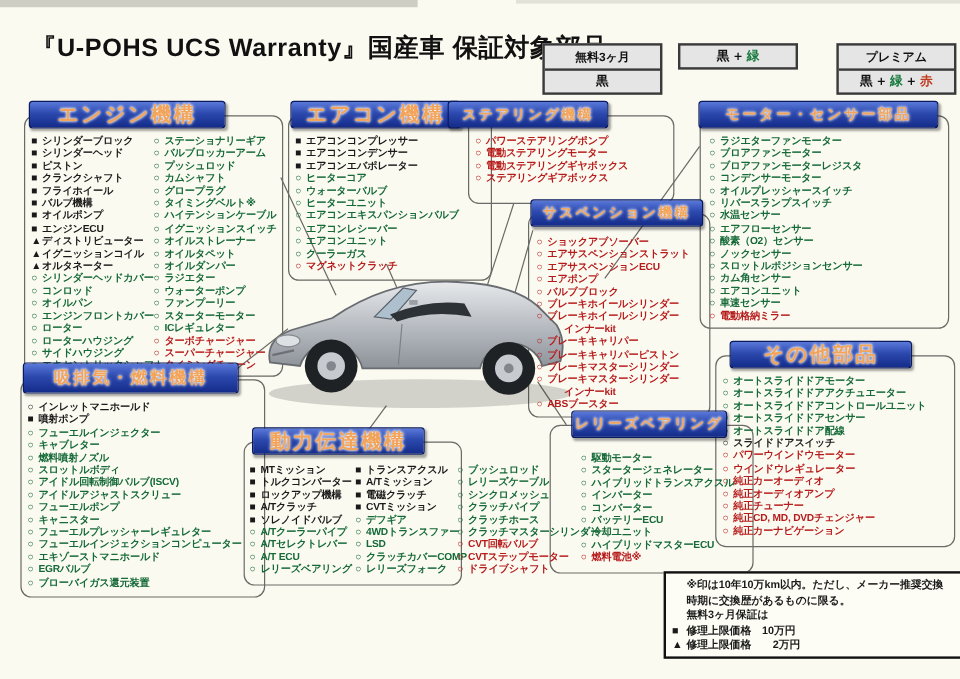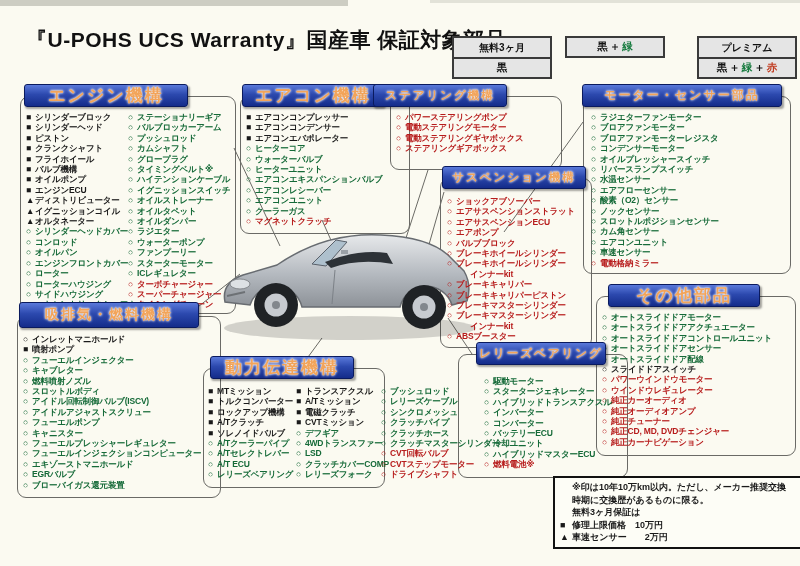--- a/index.html
+++ b/index.html
@@ -755,15 +755,15 @@
     <div class="item c-b">
       <span class="b"></span>
       <span>無料3ヶ月保証は</span>
     </div>
     <div class="item c-b">
       <span class="b">■</span>
       <span>修理上限価格　10万円</span>
     </div>
     <div class="item c-b">
       <span class="b">▲</span>
-      <span>車速センサー　　2万円</span>
+      <span>修理上限価格　　2万円</span>
     </div>
   </div>
 
 </body></html>

